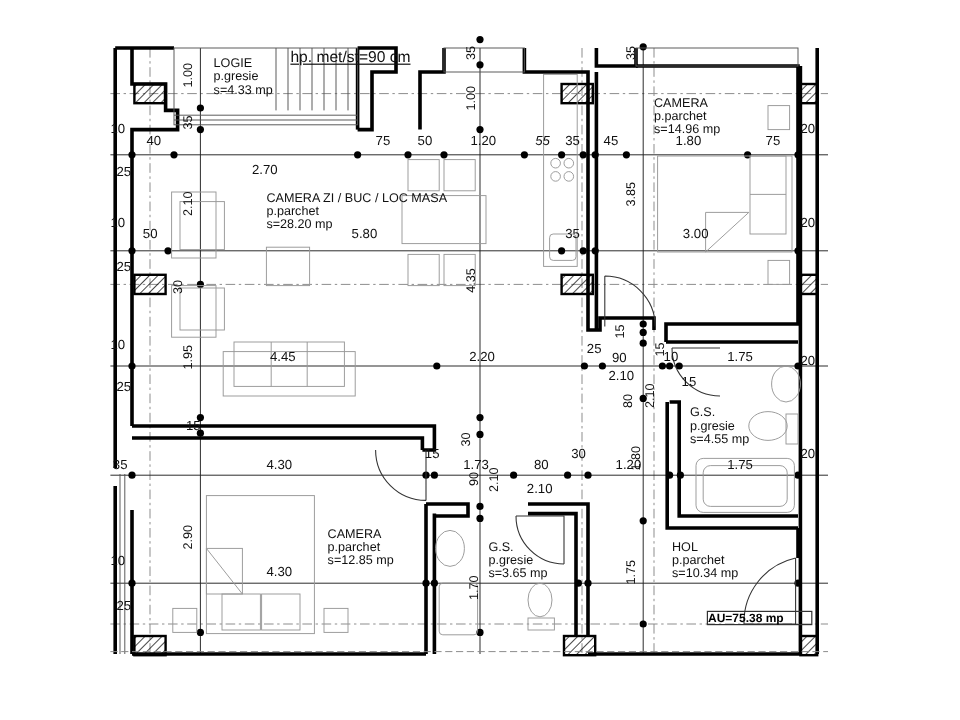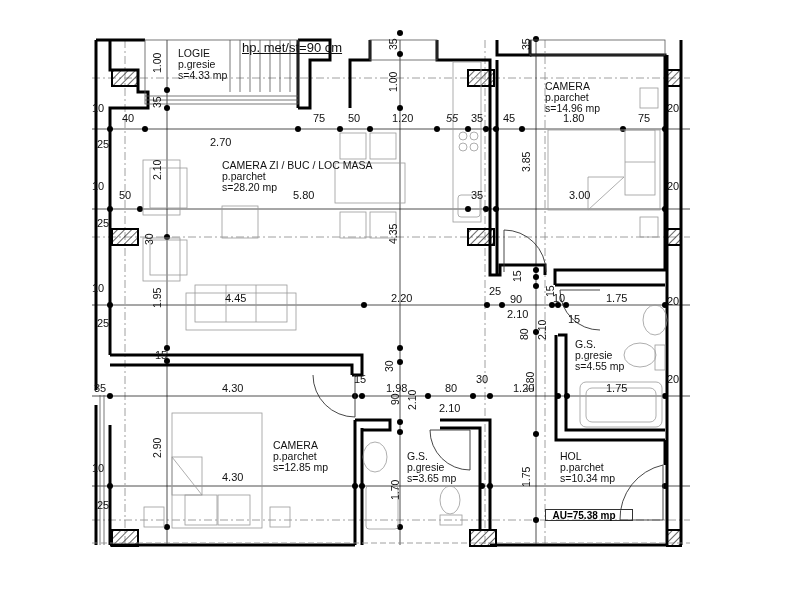--- a/index.html
+++ b/index.html
@@ -2,21 +2,21 @@
 <html><head>
 <meta charset="utf-8">
 <style>
   html, body { margin:0; padding:0; background:#ffffff; }
   body { width:800px; height:600px; position:relative; overflow:hidden; font-family:"Liberation Sans", sans-serif; }
   #plan { position:absolute; left:0; top:0; width:800px; height:600px; }
   .lbl { position:absolute; font-size:10.5px; line-height:11px; color:#111; white-space:nowrap; }
   .room { position:absolute; font-size:10.5px; line-height:11px; color:#111; white-space:nowrap; }
   .dim { position:absolute; font-size:11px; color:#111; white-space:nowrap; line-height:11px; }
   .vdim { position:absolute; font-size:10.5px; color:#111; white-space:nowrap; line-height:11px; transform:rotate(-90deg); transform-origin:left top; }
-  .au { position:absolute; left:545px; top:509px; width:88px; height:12px; border:1px solid #333; font-size:10px; line-height:12px; text-align:center; padding-right:10px; box-sizing:border-box; font-weight:bold; }
+  .au { position:absolute; left:589px; top:509px; width:88px; height:12px; border:1px solid #333; font-size:10px; line-height:12px; text-align:left; padding-right:10px; box-sizing:border-box; font-weight:bold; }
 </style>
 </head>
 <body>
 
 <svg id="plan" viewBox="0 0 800 600" xmlns="http://www.w3.org/2000/svg">
   <defs>
     <pattern id="hatch" width="5" height="5" patternUnits="userSpaceOnUse" patternTransform="rotate(45)">
       <line x1="0" y1="0" x2="0" y2="5" stroke="#000" stroke-width="1.2"></line>
     </pattern>
   </defs>
@@ -296,21 +296,21 @@
 <div class="dim" style="left:225px;top:293px;text-align:center;">4.45</div>
 <div class="dim" style="left:391px;top:293px;">2.20</div>
 <div class="dim" style="left:489px;top:286px;">25</div>
 <div class="dim" style="left:510px;top:294px;">90</div>
 <div class="dim" style="left:507px;top:309px;">2.10</div>
 <div class="dim" style="left:553px;top:293px;">10</div>
 <div class="dim" style="left:606px;top:293px;">1.75</div>
 <div class="dim" style="left:568px;top:314px;">15</div>
 <div class="dim" style="left:222px;top:383px;">4.30</div>
 <div class="dim" style="left:354px;top:374px;">15</div>
-<div class="dim" style="left:386px;top:383px;">1.98</div>
+<div class="dim" style="left:386px;top:383px;">1.73</div>
 <div class="dim" style="left:445px;top:383px;">80</div>
 <div class="dim" style="left:476px;top:374px;">30</div>
 <div class="dim" style="left:513px;top:383px;">1.20</div>
 <div class="dim" style="left:439px;top:403px;">2.10</div>
 <div class="dim" style="left:606px;top:383px;">1.75</div>
 <div class="dim" style="left:222px;top:472px;">4.30</div>
 <div class="dim" style="left:155px;top:350px;">15</div>
 
 <div class="vdim" style="left:152px;top:73px;">1.00</div>
 <div class="vdim" style="left:152px;top:108px;">35</div>

